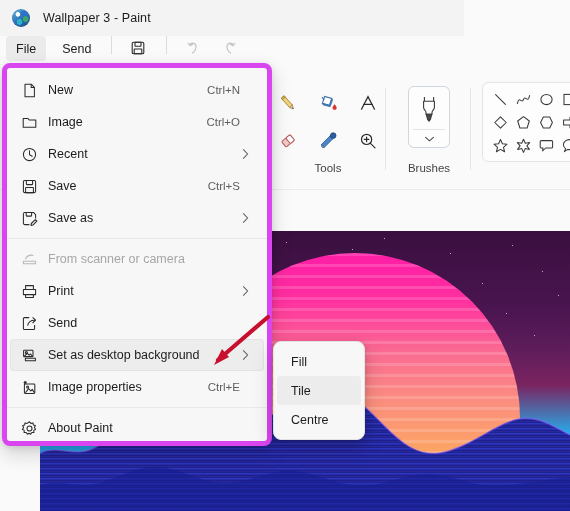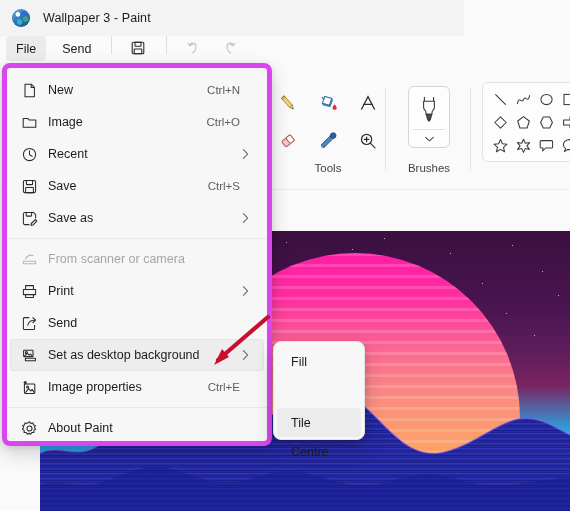--- a/index.html
+++ b/index.html
@@ -188,21 +188,21 @@
     position:absolute; left:273px; top:341px; width:92px; height:99px;
     background:#f7f7f7; border:1px solid #e2e2e2; border-radius:8px;
     box-shadow:0 8px 20px rgba(0,0,0,.18), 0 2px 6px rgba(0,0,0,.12);
     padding-top:5px;
   }
   .smi {
     height:29px; margin:0 3px; border-radius:4px;
     display:flex; align-items:center; padding-left:14px;
     font-size:12.5px; color:#1b1b1b;
   }
-  .smi.sel { background:#ececec;margin-top:32px; }
+  .smi.sel { background:#ececec; }
 
   
   .arrow-svg { position:absolute; left:196px; top:313px; }
 
   svg.ic { display:block; }
 </style>
 </head>
 <body>
 
 <div id="app">

